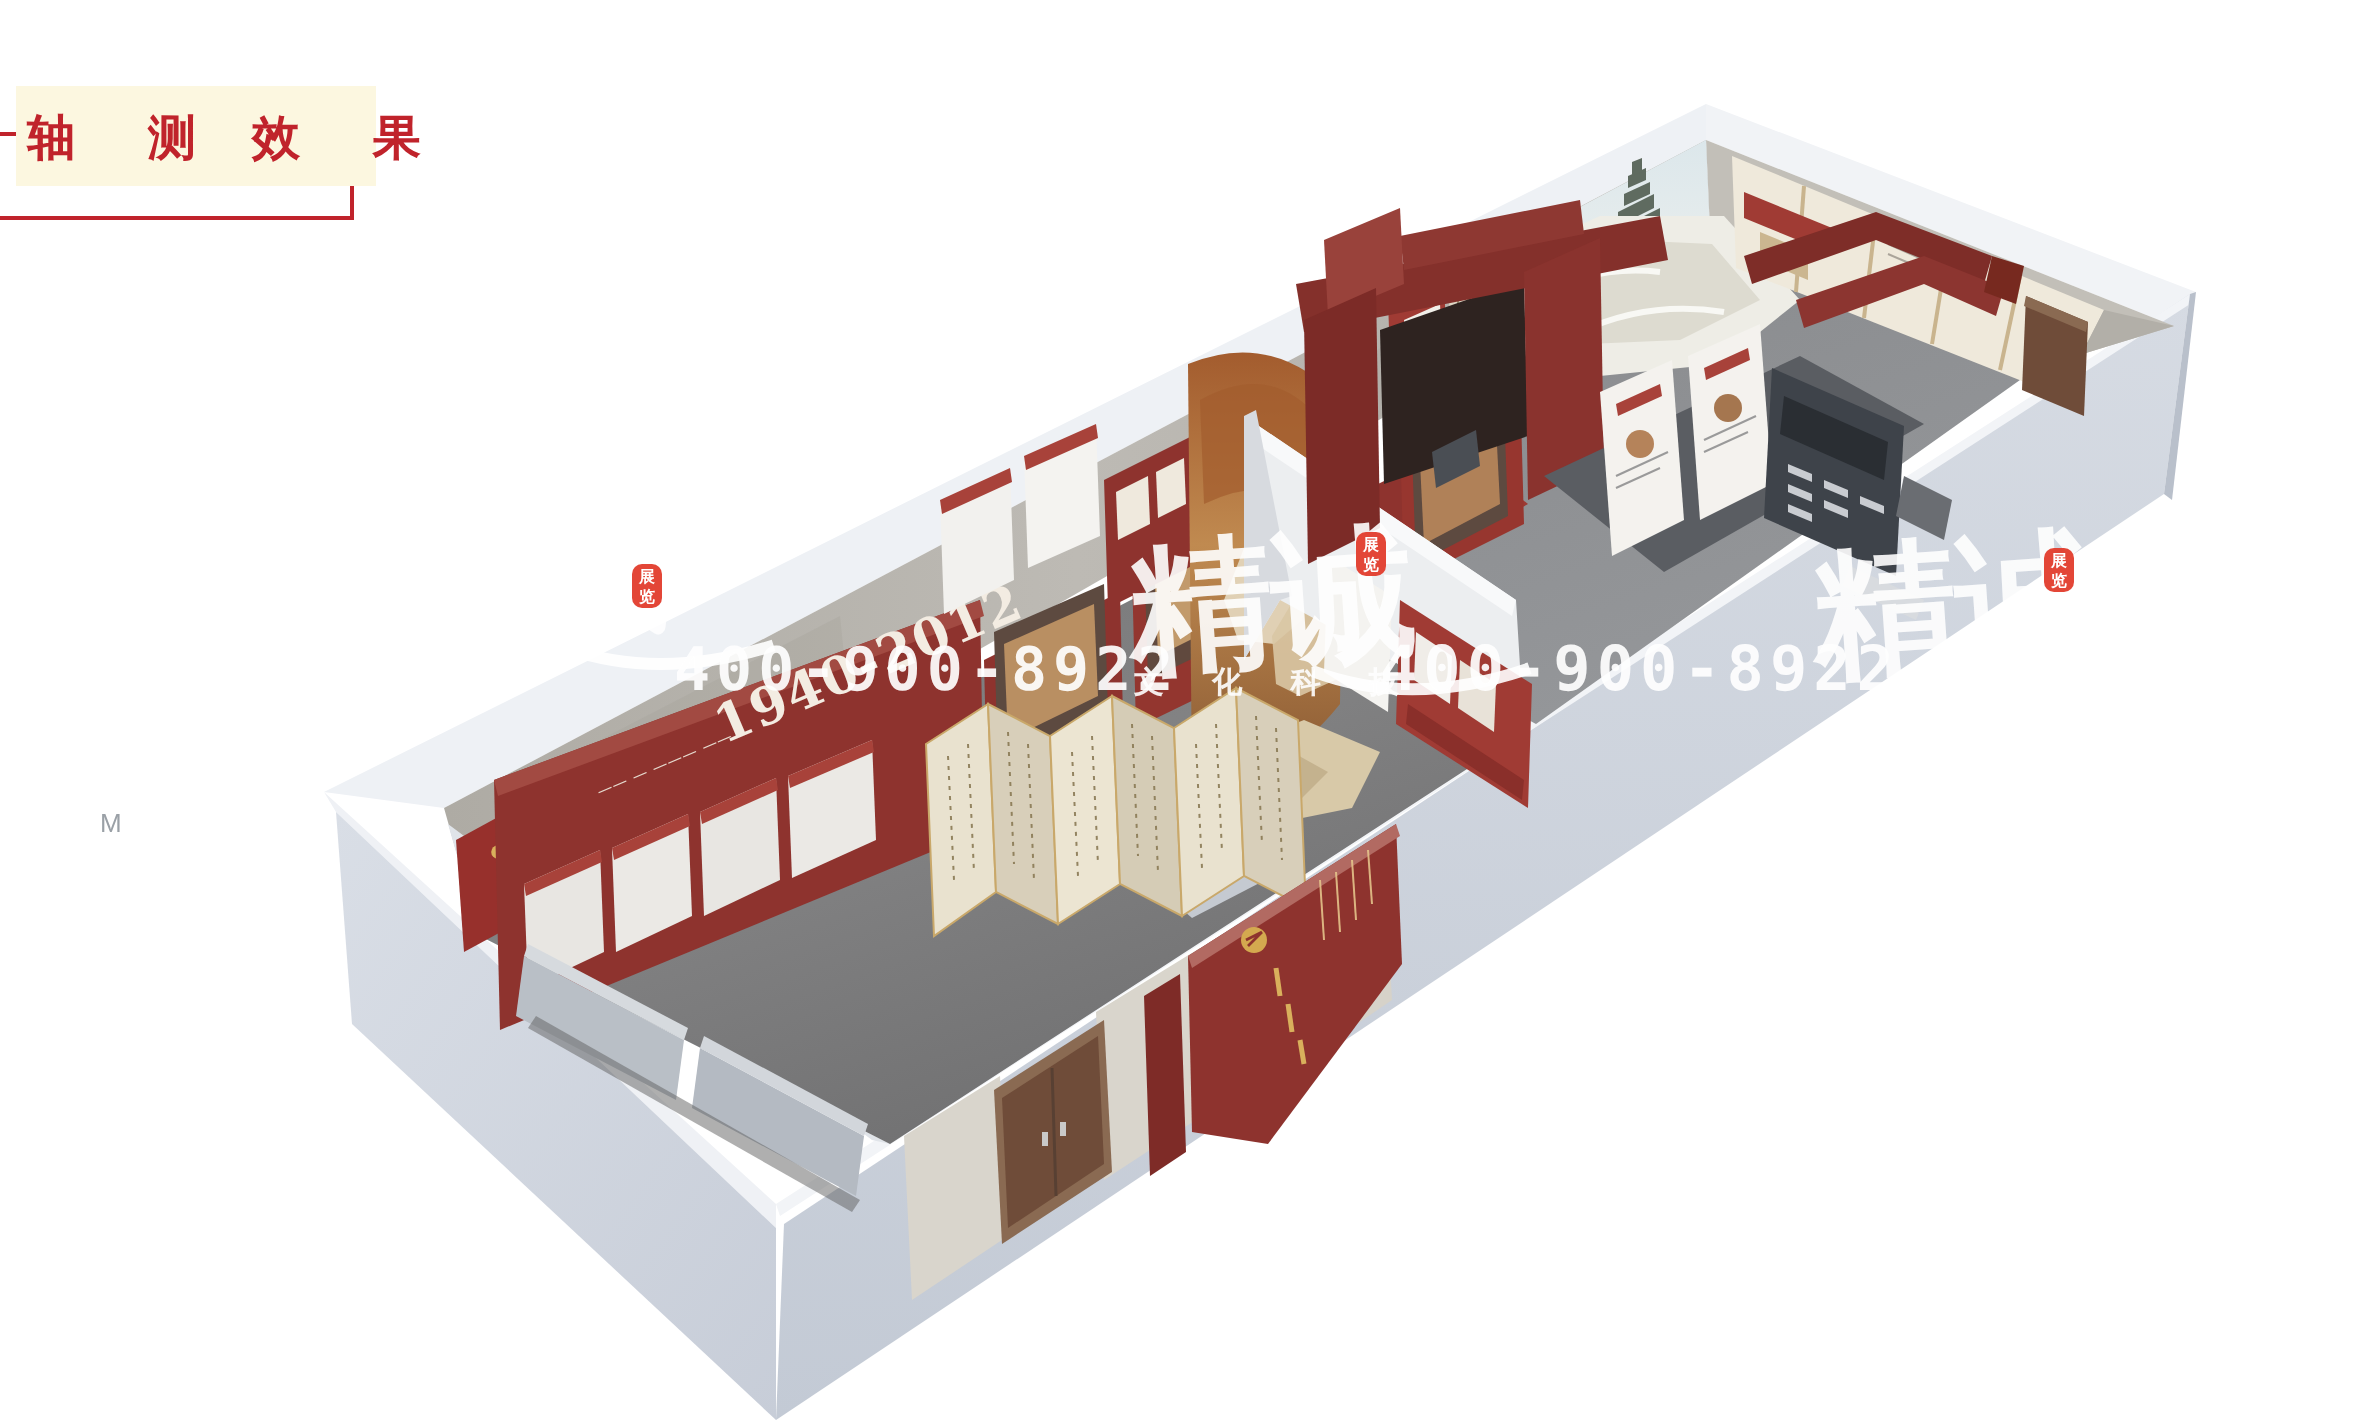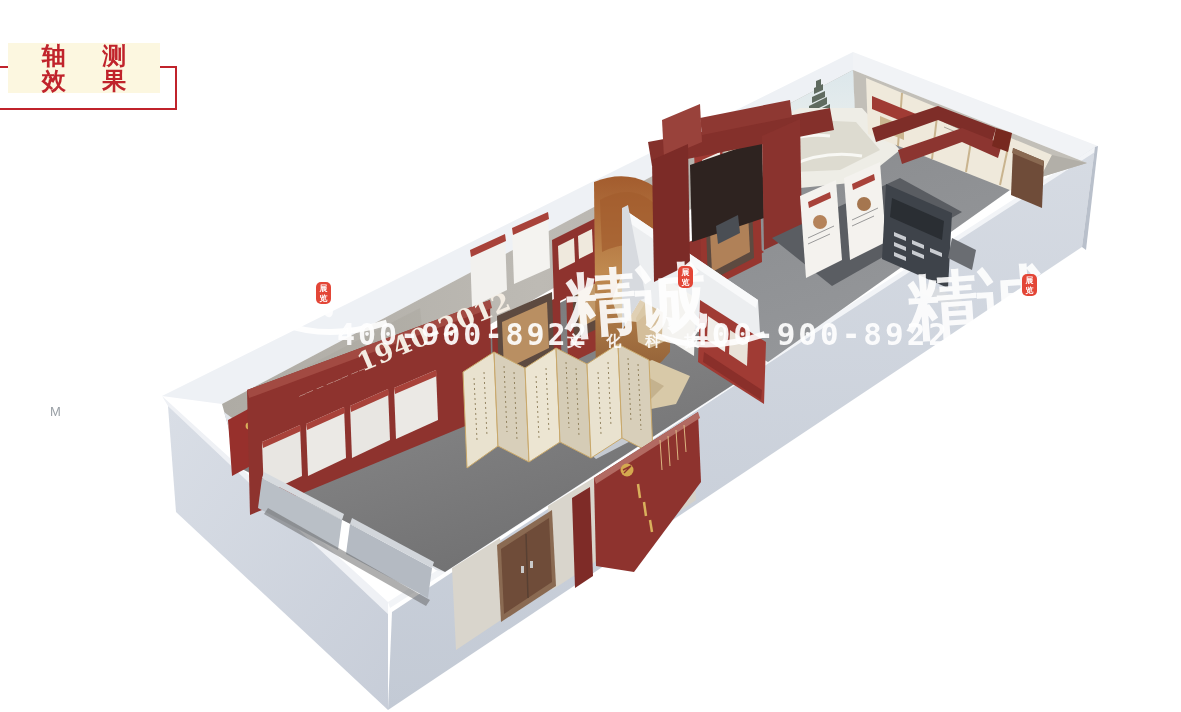--- a/index.html
+++ b/index.html
@@ -3,22 +3,22 @@
 <meta charset="utf-8">
 <style>
   html,body{margin:0;padding:0;background:#ffffff;}
   #stage{position:relative;width:1181px;height:712px;background:#ffffff;overflow:hidden;
          font-family:"Liberation Sans",sans-serif;}
   svg{position:absolute;left:0;top:0;}
   
   .badge-frame{position:absolute;left:-3px;top:66px;width:176px;height:40px;
                border:2px solid #c0232b;background:transparent;}
   .badge-card{position:absolute;left:8px;top:43px;width:152px;height:50px;
-              background:#fcf7e0;display:flex;flex-direction:column;justify-content:center;
-              align-items:center;}
+              background:#fcf7e0;display:flex;flex-direction:row;justify-content:center;
+              align-items:center;padding-left:28px;}
   .badge-card .ln{font-family:"DejaVu Serif","Liberation Serif",serif;font-weight:bold;
                   color:#c0232b;font-size:24px;line-height:25px;letter-spacing:14px;
                   text-indent:14px;white-space:nowrap;}
   .stray-m{position:absolute;left:50px;top:404px;font-size:13px;color:#9aa0a6;}
   .wm-txt{font-family:"DejaVu Serif","Liberation Serif",serif;font-weight:bold;}
   .wm-phone{font-family:"DejaVu Sans Mono","Liberation Mono",monospace;font-weight:bold;letter-spacing:3px;}
   .wm-tag{font-family:"Liberation Sans",sans-serif;font-weight:bold;letter-spacing:10px;}
   .seal-ch{font-family:"DejaVu Serif","Liberation Serif",serif;font-weight:bold;}
 </style>
 </head>

